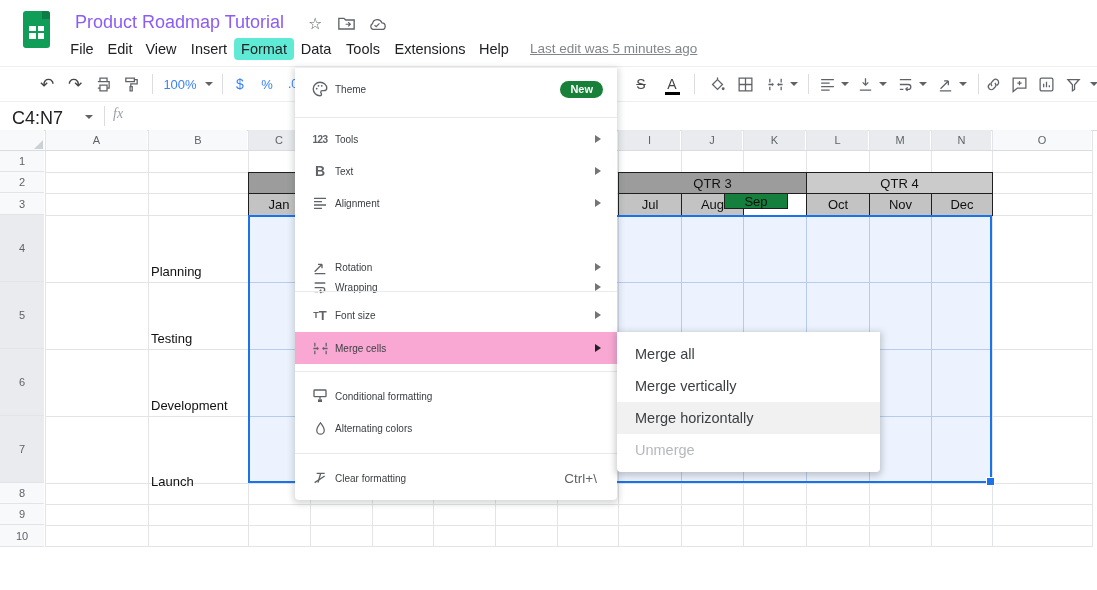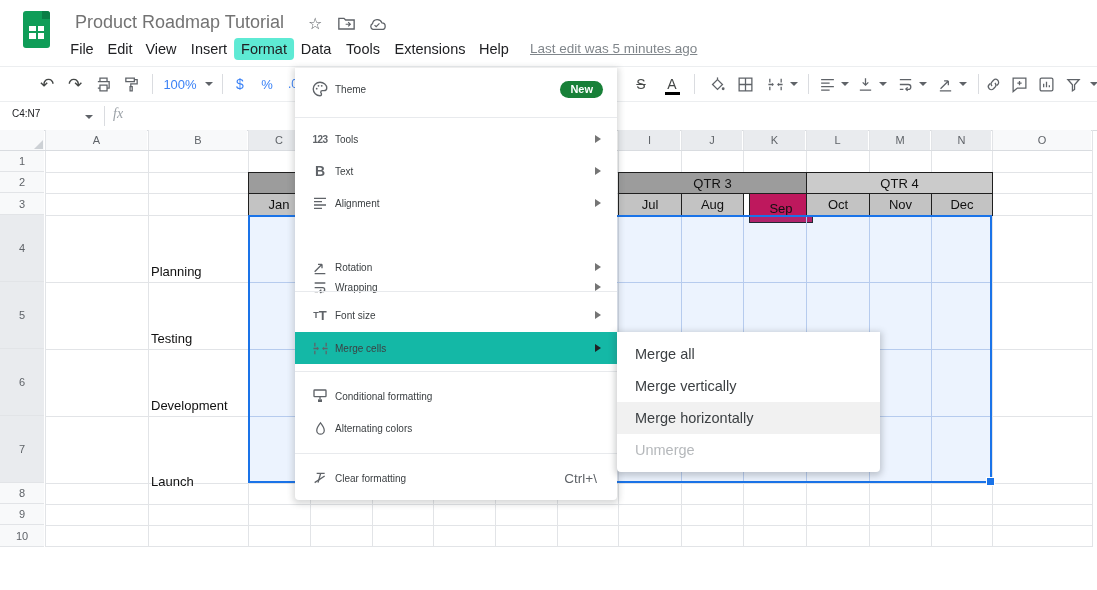--- a/index.html
+++ b/index.html
@@ -5,37 +5,37 @@
   html,body{margin:0;padding:0;background:#fff;}
   #app{position:relative;width:1097px;height:590px;background:#fff;overflow:hidden;
        font-family:"Liberation Sans","DejaVu Sans",sans-serif;color:#202124;}
   .abs{position:absolute;}
   
   .logo{position:absolute;left:23px;top:11px;width:27px;height:37px;background:#0f9d58;border-radius:3px;}
   .logo .fold{position:absolute;right:0;top:0;width:8px;height:8px;background:#0a7e46;border-radius:0 3px 0 0;}
   .logo .gridw{position:absolute;left:6px;top:15px;width:15px;height:13px;background:#fff;}
   .logo .gv{position:absolute;left:7px;top:0;width:2px;height:13px;background:#0f9d58;}
   .logo .gh{position:absolute;left:0;top:5px;width:15px;height:2px;background:#0f9d58;}
-  .doc-title{position:absolute;left:75px;top:12px;font-size:18px;color:#737373;}
+  .doc-title{position:absolute;left:75px;top:12px;font-size:18px;color:#8b5cf6;}
   .title-icon{position:absolute;top:14px;font-size:16px;color:#5f6368;}
   .menubar-item{position:absolute;top:38px;height:22px;line-height:22px;font-size:14.5px;color:#202124;
                 padding:0 7px;transform:translateX(-50%);border-radius:4px;cursor:default;}
   .menubar-item.active{background:#5eead4;}
   .last-edit{position:absolute;left:530px;top:41px;font-size:13.5px;color:#80868b;text-decoration:underline;}
   .hdr-line{position:absolute;left:0;top:66px;width:1097px;height:1px;background:#eceef0;}
   
   .tbar-line{position:absolute;left:0;top:101px;width:1097px;height:1px;background:#eceef0;}
   .tb{position:absolute;top:75px;height:18px;display:flex;align-items:center;justify-content:center;color:#444746;}
   .tb-div{position:absolute;top:74px;width:1px;height:20px;background:#dadce0;}
   .caret{width:0;height:0;border-left:4px solid transparent;border-right:4px solid transparent;border-top:4px solid #5f6368;}
   .tb-text{font-size:13px;color:#3b82f6;}
   svg.ic{stroke:#5f6368;fill:none;stroke-width:1.8;}
   
   .fbar-line{position:absolute;left:0;top:130px;width:1097px;height:1px;background:#d9dce0;}
-  .namebox{position:absolute;left:12px;top:108px;font-size:10px;color:#202124;}
+  .namebox{position:absolute;left:12px;top:108px;font-size:18px;color:#202124;}
   .fx{position:absolute;left:113px;top:106px;font-size:14px;font-style:italic;color:#9aa0a6;font-family:"Liberation Serif","DejaVu Serif",serif;}
   
   .vline{position:absolute;top:130px;height:417px;width:1px;background:#e2e4e7;}
   .hline{position:absolute;left:45px;width:1047px;height:1px;background:#e2e4e7;}
   .colhead{position:absolute;top:130px;height:20px;display:flex;align-items:center;justify-content:center;
            font-size:11px;color:#5f6368;background:#f8f9fa;}
   .colhead.sel{background:#e9ebee;}
   .rowhead{position:absolute;left:0;width:44px;display:flex;align-items:center;justify-content:center;
            font-size:11px;color:#5f6368;background:#f8f9fa;border-bottom:1px solid #e2e4e7;}
   .rowhead.sel{background:#e9ebee;}
@@ -47,21 +47,21 @@
         padding:0 0 3px 3px;box-sizing:border-box;z-index:2;}
   .selection{position:absolute;left:248px;top:215px;width:744px;height:268px;z-index:3;
              background:rgba(66,133,244,0.10);border:2px solid #1a73e8;box-sizing:border-box;}
   .handle{position:absolute;right:-5px;bottom:-5px;width:7px;height:7px;background:#1a73e8;border:1px solid #fff;}
   .selgrid-v{position:absolute;top:215px;height:268px;width:1px;background:#c3d3ee;z-index:3;}
   .selgrid-h{position:absolute;left:248px;width:744px;height:1px;background:#c3d3ee;z-index:3;}
   
   .menu{position:absolute;left:295px;top:68px;width:322px;height:432px;background:#fff;z-index:20;
         border-radius:0 0 4px 4px;box-shadow:0 2px 6px 2px rgba(60,64,67,.2);}
   .mi{position:absolute;left:0;width:100%;height:32px;}
-  .mi.hl{background:#14b8a6;text-align:right;}
+  .mi.hl{background:#f9a8d4;text-align:right;}
   .mic{position:absolute;left:13px;top:0;width:24px;height:32px;display:flex;align-items:center;justify-content:center;color:#5f6368;}
   .mil{position:absolute;left:40px;top:0;height:32px;display:flex;align-items:center;font-size:10px;color:#3c4043;}
   .arr{position:absolute;right:16px;top:12px;width:0;height:0;border-left:6px solid #757575;
        border-top:4px solid transparent;border-bottom:4px solid transparent;}
   .arr.dark{border-left-color:#202124;}
   .msep{position:absolute;left:0;width:100%;height:1px;background:#e8eaed;}
   .badge{position:absolute;right:14px;top:8px;height:17px;line-height:17px;padding:0 10px;border-radius:9px;
          background:#188038;color:#fff;font-size:11px;font-weight:bold;}
   .shortcut{position:absolute;right:20px;top:0;height:32px;display:flex;align-items:center;font-size:13.5px;color:#5f6368;}
   .glyph-123{font-size:10px;font-weight:bold;letter-spacing:-0.5px;color:#5f6368;}
@@ -289,21 +289,21 @@
   <div class="rowhead" style="top:504px;height:20px;">9</div>
   <div class="rowhead" style="top:525px;height:21px;">10</div>
 
   <div class="hcell" style="left:248px;top:172px;width:62px;height:22px;background:#9c9c9c;"></div>
   <div class="hcell" style="left:248px;top:193px;width:62px;height:23px;background:#c3c3c3;">Jan</div>
 
   <div class="hcell" style="left:618px;top:172px;width:189px;height:22px;background:#9c9c9c;">QTR 3</div>
   <div class="hcell" style="left:806px;top:172px;width:187px;height:22px;background:#cbcbcb;">QTR 4</div>
   <div class="hcell" style="left:618px;top:193px;width:64px;height:23px;background:#c3c3c3;">Jul</div>
   <div class="hcell" style="left:681px;top:193px;width:63px;height:23px;background:#c3c3c3;">Aug</div>
-  <div class="hcell" style="left:749px;top:193px;width:64px;height:30px;background:#be185d;">Sep</div>
+  <div class="hcell" style="left:724px;top:193px;width:64px;height:16px;background:#15803d;">Sep</div>
   <div class="hcell" style="left:806px;top:193px;width:64px;height:23px;background:#c3c3c3;">Oct</div>
   <div class="hcell" style="left:869px;top:193px;width:63px;height:23px;background:#c3c3c3;">Nov</div>
   <div class="hcell" style="left:931px;top:193px;width:62px;height:23px;background:#c3c3c3;">Dec</div>
 
   <div class="task" style="top:215px;height:67px;">Planning</div>
   <div class="task" style="top:282px;height:67px;">Testing</div>
   <div class="task" style="top:349px;height:67px;">Development</div>
   <div class="task" style="top:425px;height:67px;">Launch</div>
 
   <div class="selgrid-v" style="left:681px;"></div>

